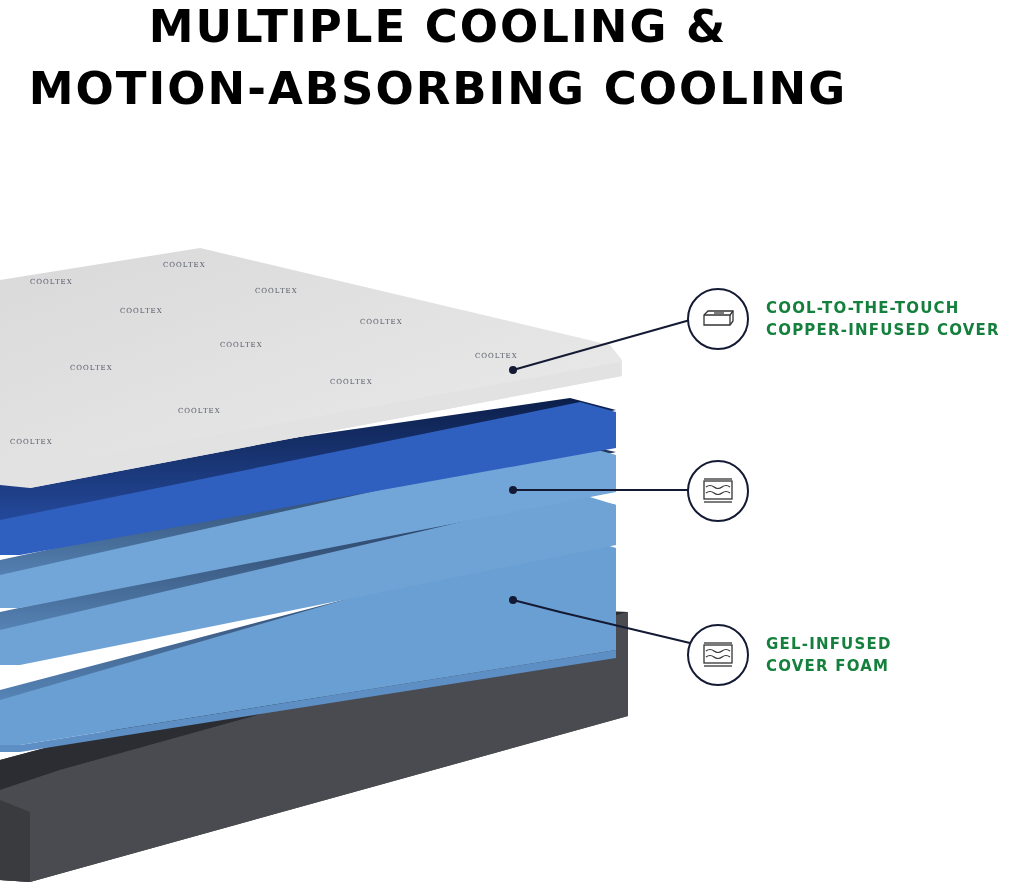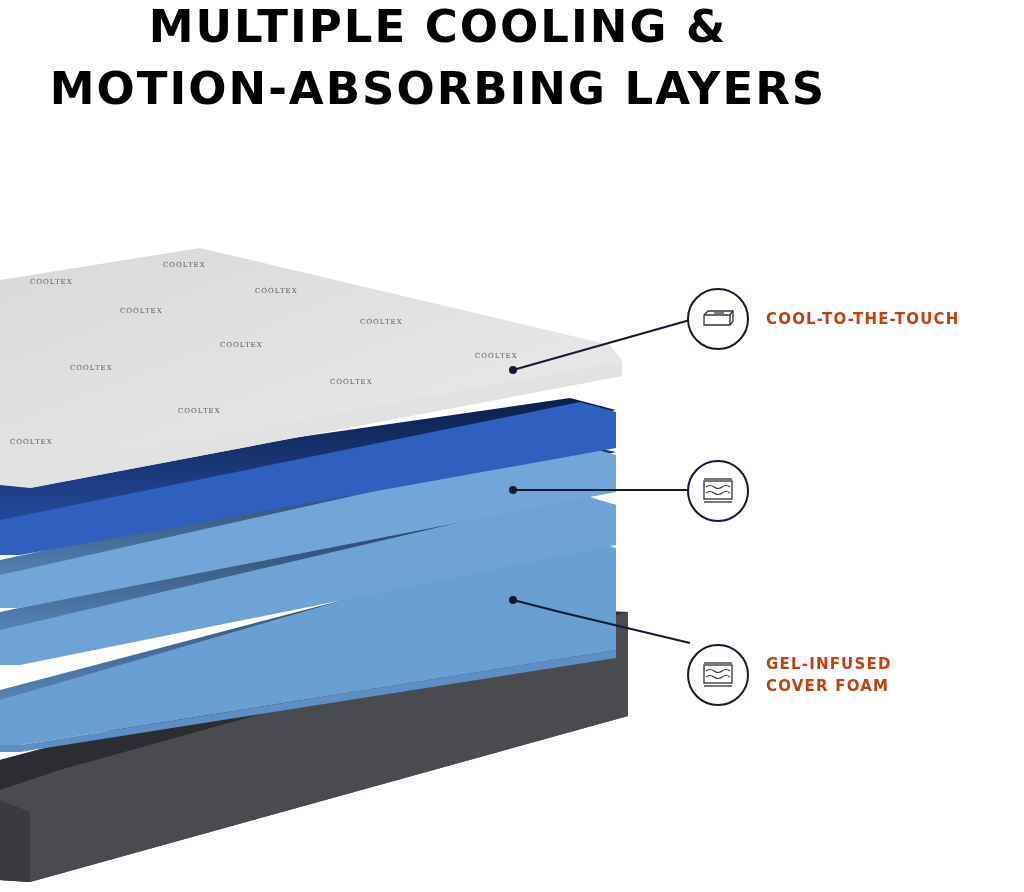--- a/index.html
+++ b/index.html
@@ -15,30 +15,30 @@
   .callout {
     position: absolute; display: flex; align-items: center;
   }
   .icon-circle {
     width: 62px; height: 62px; border: 2px solid #141a33; border-radius: 50%;
     box-sizing: border-box; display: flex; align-items: center; justify-content: center;
     background: #fff;
   }
   .label {
     margin-left: 17px; font-family: "DejaVu Sans", sans-serif; font-size: 15px;
-    letter-spacing: 1.2px; color: #c2410c; line-height: 22px; font-weight: 600;
+    letter-spacing: 1.2px; color: #15803d; line-height: 22px; font-weight: 600;
   }
   .label span { display: block; }
 </style>
 </head>
 <body>
 
 <div class="title">
   <span class="line line1">MULTIPLE COOLING &amp;</span>
-  <span class="line line2">MOTION-ABSORBING LAYERS</span>
+  <span class="line line2">MOTION-ABSORBING COOLING</span>
 </div>
 
 <svg class="illus" width="1024" height="892" viewBox="0 0 1024 892">
   <defs>
     <linearGradient id="baseSide" x1="0" y1="0" x2="1" y2="0">
       <stop offset="0" stop-color="#3d3e42"></stop>
       <stop offset="1" stop-color="#55565a"></stop>
     </linearGradient>
     <linearGradient id="baseTop" x1="0" y1="0" x2="0" y2="1">
       <stop offset="0" stop-color="#2a2c31"></stop>
@@ -120,36 +120,37 @@
   <div class="icon-circle">
     <svg width="36" height="20" viewBox="0 0 36 20">
       <path d="M4 6 L8 2 L33 2 L33 12 L30 16 L4 16 Z" fill="none" stroke="#333" stroke-width="1.3"></path>
       <path d="M4 6 L30 6 L33 2" fill="none" stroke="#333" stroke-width="1.3"></path>
       <line x1="30" y1="6" x2="30" y2="16" stroke="#333" stroke-width="1.3"></line>
       <line x1="14" y1="4" x2="24" y2="4" stroke="#333" stroke-width="1.3"></line>
     </svg>
   </div>
   <div class="label">
     <span>COOL-TO-THE-TOUCH</span>
+    <span>COPPER-INFUSED COVER</span>
   </div>
 </div>
 
 <div class="callout" style="left:687px; top:460px;">
   <div class="icon-circle">
     <svg width="32" height="30" viewBox="0 0 32 30">
       <line x1="2" y1="3" x2="30" y2="3" stroke="#333" stroke-width="1.3"></line>
       <rect x="2" y="5" width="28" height="18" fill="none" stroke="#333" stroke-width="1.3"></rect>
       <path d="M4 11 Q8 8 12 11 T20 11 T28 11" fill="none" stroke="#333" stroke-width="1.2"></path>
       <path d="M4 17 Q8 14 12 17 T20 17 T28 17" fill="none" stroke="#333" stroke-width="1.2"></path>
       <line x1="2" y1="26" x2="30" y2="26" stroke="#333" stroke-width="1.3"></line>
     </svg>
   </div>
 </div>
 
-<div class="callout" style="left:687px; top:644px;">
+<div class="callout" style="left:687px; top:624px;">
   <div class="icon-circle">
     <svg width="32" height="30" viewBox="0 0 32 30">
       <line x1="2" y1="3" x2="30" y2="3" stroke="#333" stroke-width="1.3"></line>
       <rect x="2" y="5" width="28" height="18" fill="none" stroke="#333" stroke-width="1.3"></rect>
       <path d="M4 11 Q8 8 12 11 T20 11 T28 11" fill="none" stroke="#333" stroke-width="1.2"></path>
       <path d="M4 17 Q8 14 12 17 T20 17 T28 17" fill="none" stroke="#333" stroke-width="1.2"></path>
       <line x1="2" y1="26" x2="30" y2="26" stroke="#333" stroke-width="1.3"></line>
     </svg>
   </div>
   <div class="label">

